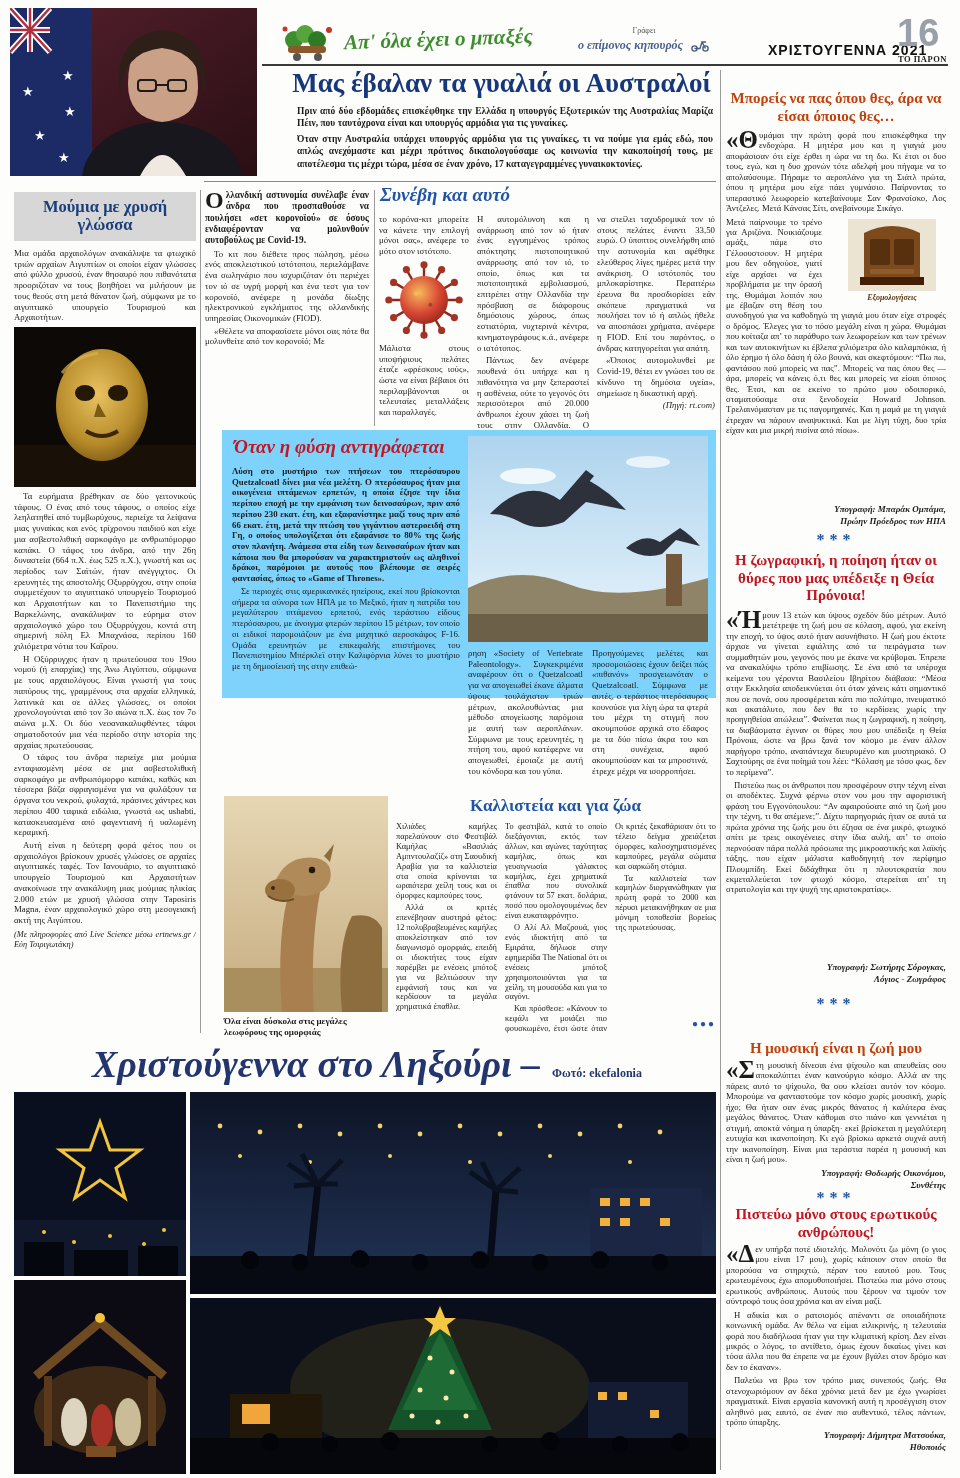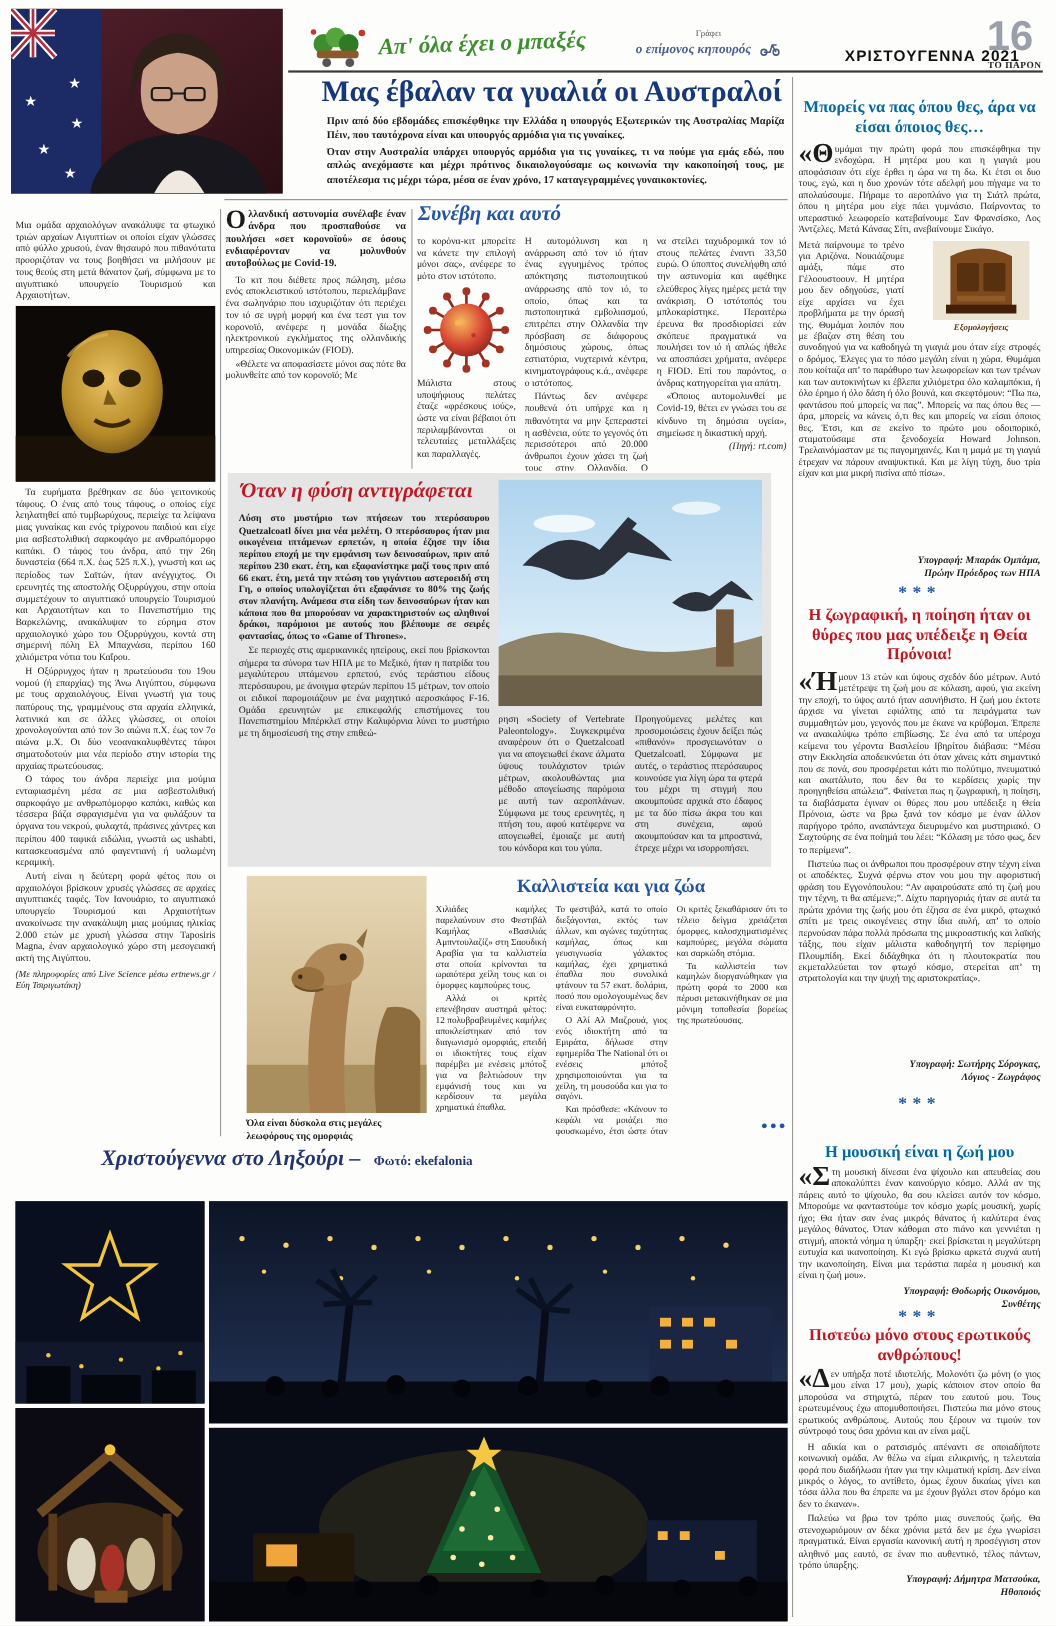--- a/index.html
+++ b/index.html
@@ -50,21 +50,21 @@
   .corona-colA{position:absolute;left:205px;top:190px;width:164px;height:238px;overflow:hidden;}
   .corona-lead{font-weight:bold;font-size:9.3px;}
   .corona-lead::first-letter{font-size:24px;font-weight:bold;float:left;line-height:.85;padding-right:2px;}
   .corona-colB{position:absolute;left:379px;top:214px;width:90px;height:214px;overflow:hidden;}
   .corona-colC{position:absolute;left:477px;top:214px;width:112px;height:214px;overflow:hidden;}
   .corona-colD{position:absolute;left:597px;top:214px;width:118px;height:214px;overflow:hidden;}
   .virus{display:block;margin:3px auto;}
   .source{font-style:italic;text-align:right;text-indent:0;}
 
   
-  .ptero-box{position:absolute;left:207px;top:430px;width:494px;height:358px;background:#e5e5e5;}
+  .ptero-box{position:absolute;left:222px;top:430px;width:494px;height:268px;background:#7dd3fc;}
   .ptero-title{position:absolute;left:12px;top:6px;font-size:19px;font-weight:bold;
                font-style:italic;color:#c21622;}
   .ptero-left{position:absolute;left:10px;top:36px;width:228px;height:316px;overflow:hidden;}
   .ptero-lead{font-weight:bold;}
   .ptero-img{position:absolute;left:246px;top:6px;width:240px;height:206px;overflow:hidden;}
   .ptero-colA{position:absolute;left:246px;top:218px;width:115px;height:136px;overflow:hidden;}
   .ptero-colB{position:absolute;left:370px;top:218px;width:116px;height:136px;overflow:hidden;}
 
   
   .camel-title{position:absolute;left:395px;top:796px;width:321px;text-align:center;
@@ -74,32 +74,32 @@
                  font-weight:bold;line-height:1.25;}
   .camel-col{font-size:8.4px;line-height:1.18;}
   .camel-colA{position:absolute;left:396px;top:822px;width:101px;height:212px;overflow:hidden;}
   .camel-colB{position:absolute;left:505px;top:822px;width:102px;height:212px;overflow:hidden;}
   .camel-colC{position:absolute;left:615px;top:822px;width:101px;height:192px;overflow:hidden;}
   .camel-dots{position:absolute;left:615px;top:1018px;width:101px;text-align:right;
               color:#2155a3;font-size:10px;letter-spacing:2px;font-weight:bold;}
 
   
   .xmas-title{position:absolute;left:92px;top:1042px;width:624px;color:#23356e;white-space:nowrap;}
-  .xmas-title .big{font-size:20px;font-weight:bold;font-style:italic;}
+  .xmas-title .big{font-size:38px;font-weight:bold;font-style:italic;}
   .xmas-title .small{font-size:12px;font-weight:bold;margin-left:8px;}
   .xmas-photos{position:absolute;left:14px;top:1092px;width:702px;height:382px;}
   .ph{position:absolute;overflow:hidden;background:#0a0f1f;}
   .ph-a{left:0;top:0;width:172px;height:184px;}
   .ph-b{left:0;top:188px;width:172px;height:194px;}
   .ph-c{left:176px;top:0;width:526px;height:202px;}
   .ph-d{left:176px;top:206px;width:526px;height:176px;}
 
   
   .rhead{position:absolute;left:726px;width:220px;text-align:center;font-weight:bold;line-height:1.18;}
-  .blue{color:#0369a1;}.red{color:#c21622;}
+  .blue{color:#c2410c;}.red{color:#c21622;}
   .obama-head{top:90px;font-size:15px;}
   .rtext{font-size:8.7px;line-height:1.2;text-align:justify;}
   .rtext p{margin:0 0 3px;text-indent:8px;}
   .rtext p.ni{text-indent:0;}
   .dropq::first-letter{font-size:25px;font-weight:bold;float:left;line-height:.8;padding-right:1px;}
   .obama-body{position:absolute;left:726px;top:130px;width:220px;height:372px;overflow:hidden;}
   .inset{float:right;width:108px;margin:2px 0 2px 16px;text-align:center;}
   .inset-caption{font-size:8px;font-style:italic;font-weight:bold;color:#5a3a16;display:block;}
   .signature{position:absolute;left:726px;width:220px;text-align:right;font-size:9px;
              font-weight:bold;font-style:italic;line-height:1.3;}
@@ -194,20 +194,21 @@
     <p>Πριν από δύο εβδομάδες επισκέφθηκε την Ελλάδα η υπουργός Εξωτερικών της Αυστραλίας Μαρίζα Πέιν, που ταυτόχρονα είναι και υπουργός αρμόδια για τις γυναίκες.</p>
     <p>Όταν στην Αυστραλία υπάρχει υπουργός αρμόδια για τις γυναίκες, τι να πούμε για εμάς εδώ, που απλώς ανεχόμαστε και μέχρι πρότινος δικαιολογούσαμε ως κοινωνία την κακοποίησή τους, με αποτέλεσμα τις μέχρι τώρα, μέσα σε έναν χρόνο, 17 καταγεγραμμένες γυναικοκτονίες.</p>
   </div>
 
   <div class="hrule" style="left:204px;top:181px;width:512px;"></div>
   <div class="vrule" style="left:200px;top:190px;height:843px;"></div>
   <div class="vrule" style="left:374px;top:190px;height:236px;"></div>
   <div class="vrule" style="left:720px;top:70px;height:1400px;"></div>
 
   <div class="mummy body-text">
+    <div class="mummy-head">Μούμια με χρυσή γλώσσα</div>
     <p class="first ni">Μια ομάδα αρχαιολόγων ανακάλυψε τα φτωχικό τριών αρχαίων Αιγυπτίων οι οποίοι είχαν γλώσσες από φύλλο χρυσού, έναν θησαυρό που πιθανότατα προοριζόταν να τους βοηθήσει να μιλήσουν με τους θεούς στη μετά θάνατον ζωή, σύμφωνα με το αιγυπτιακό υπουργείο Τουρισμού και Αρχαιοτήτων.</p>
     <div class="mummy-photo">
       <svg width="182" height="160" viewBox="0 0 182 160" preserveAspectRatio="none">
         <defs>
           <radialGradient id="gold" cx="0.45" cy="0.4" r="0.75">
             <stop offset="0" stop-color="#e9c262"></stop>
               <stop offset="0.6" stop-color="#b68a28"></stop>
               <stop offset="1" stop-color="#5e4310"></stop>
           </radialGradient>
         </defs>

